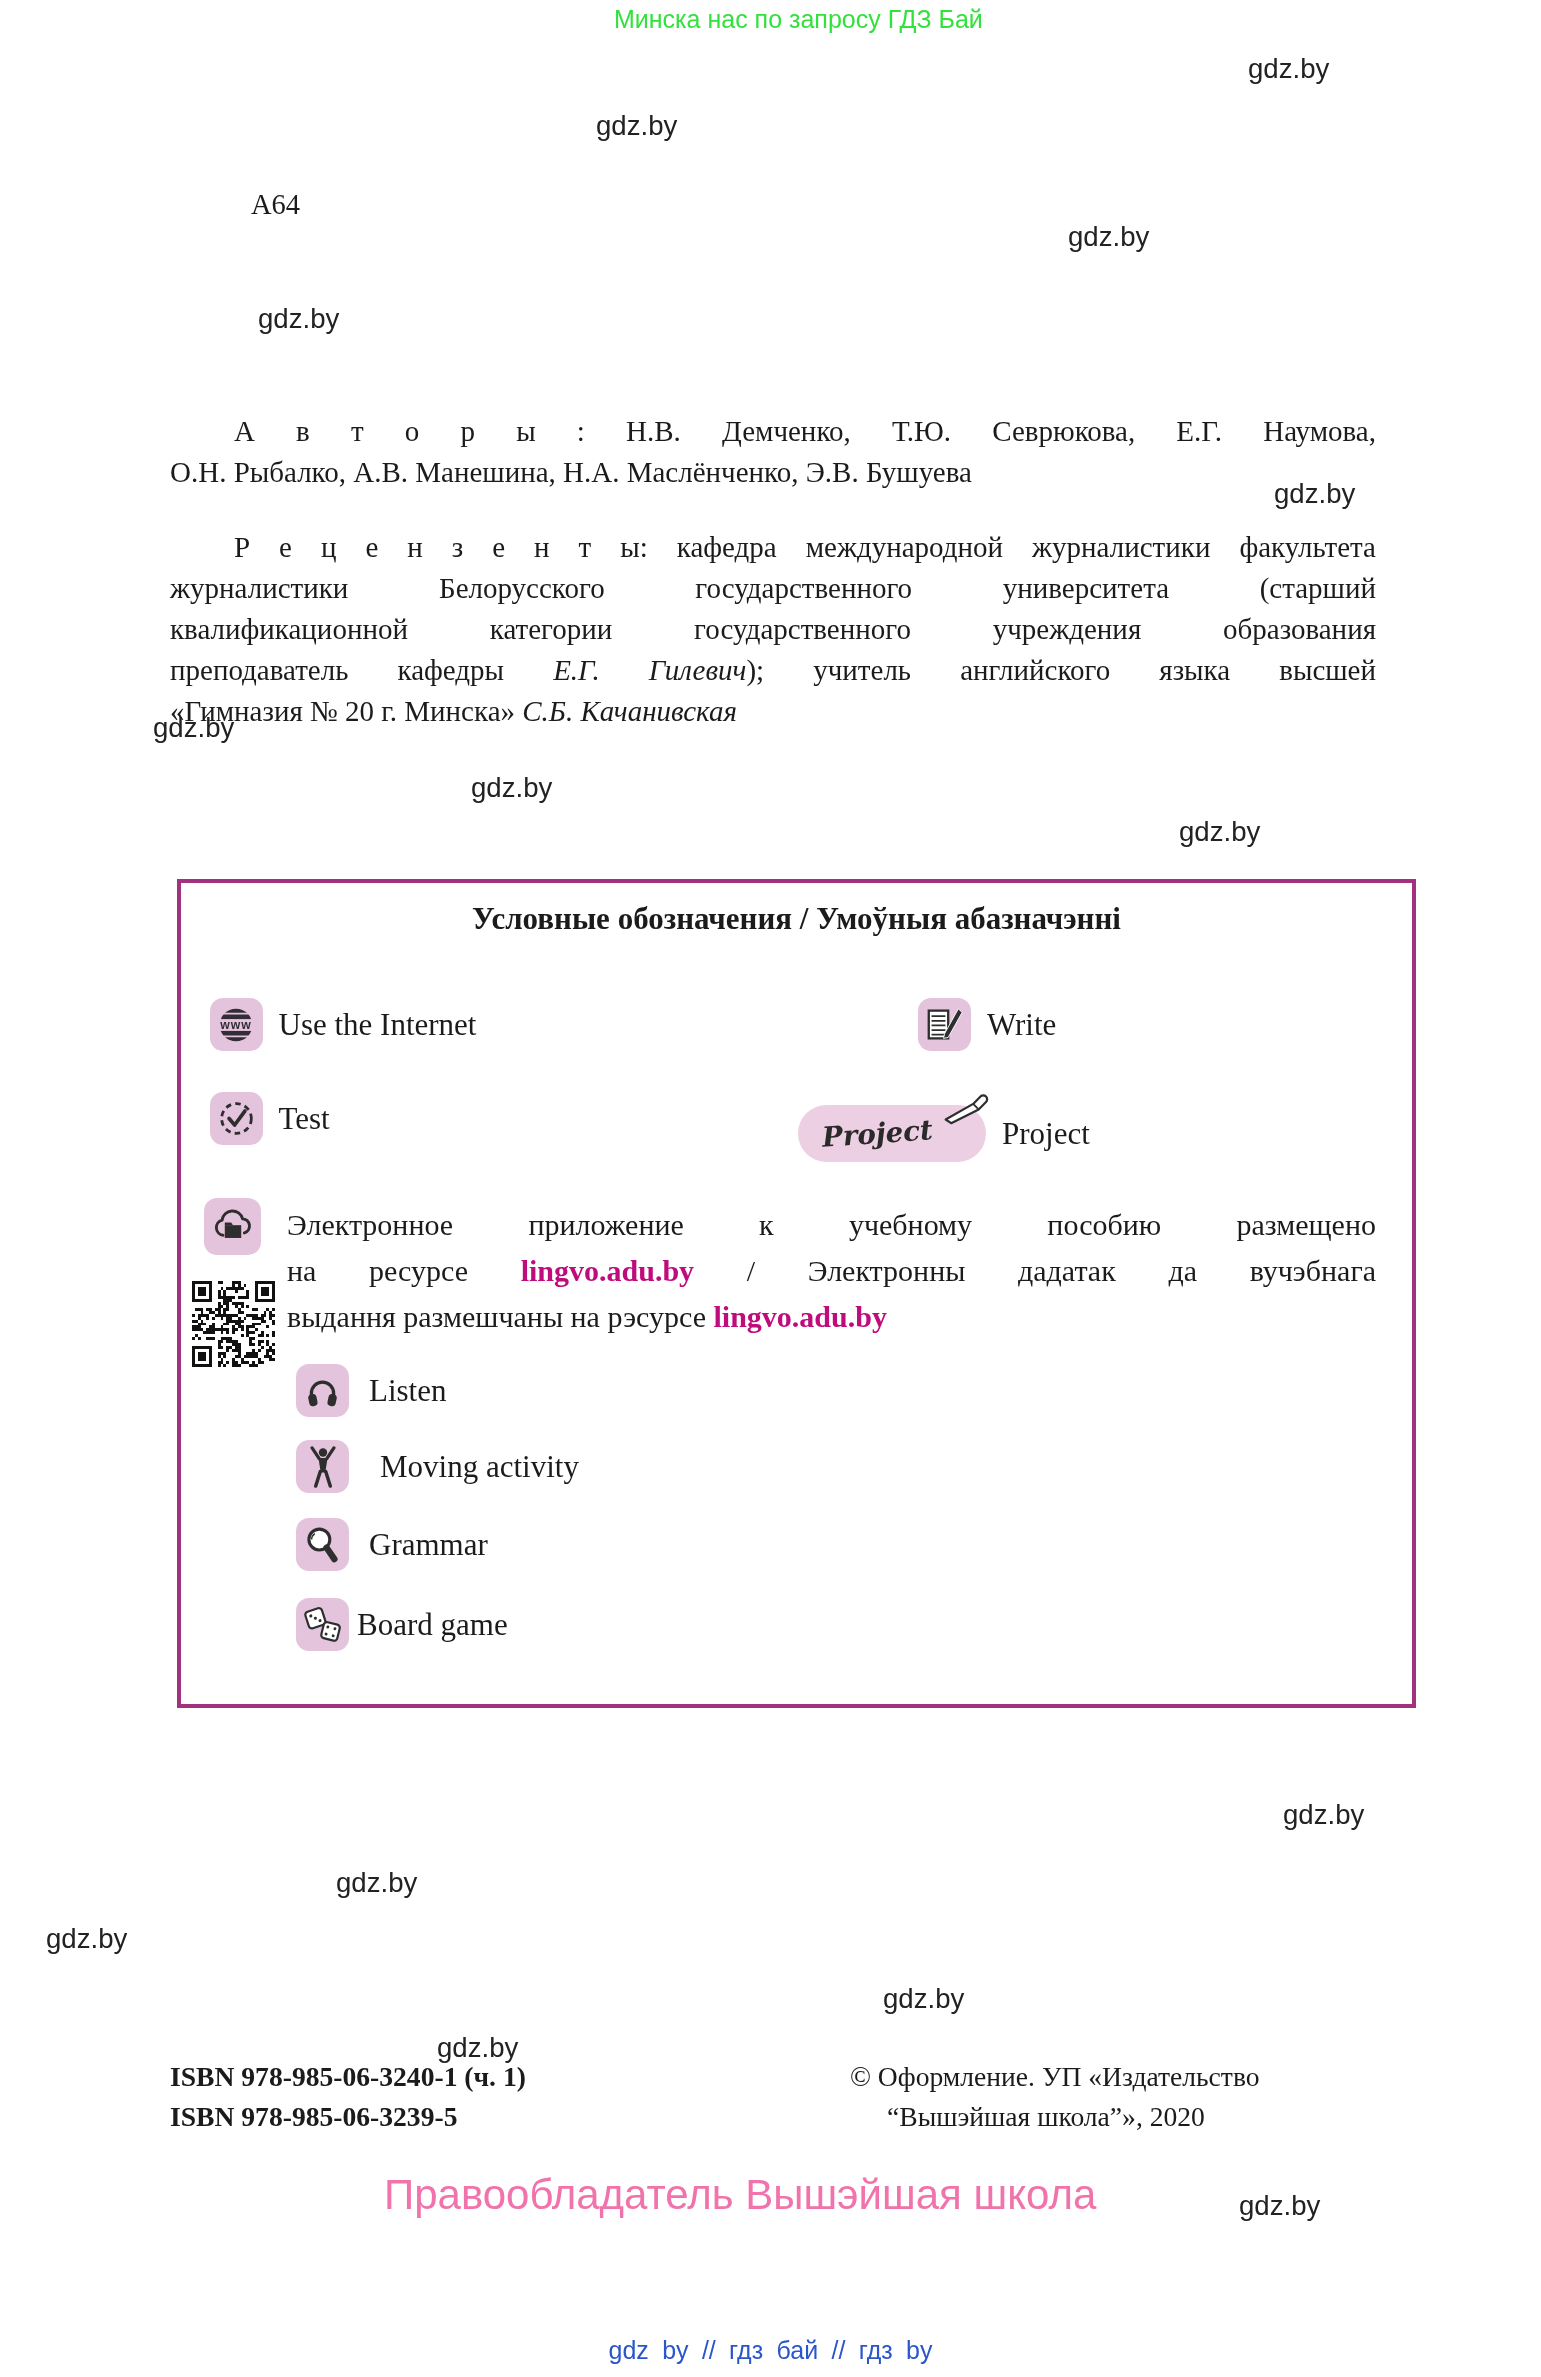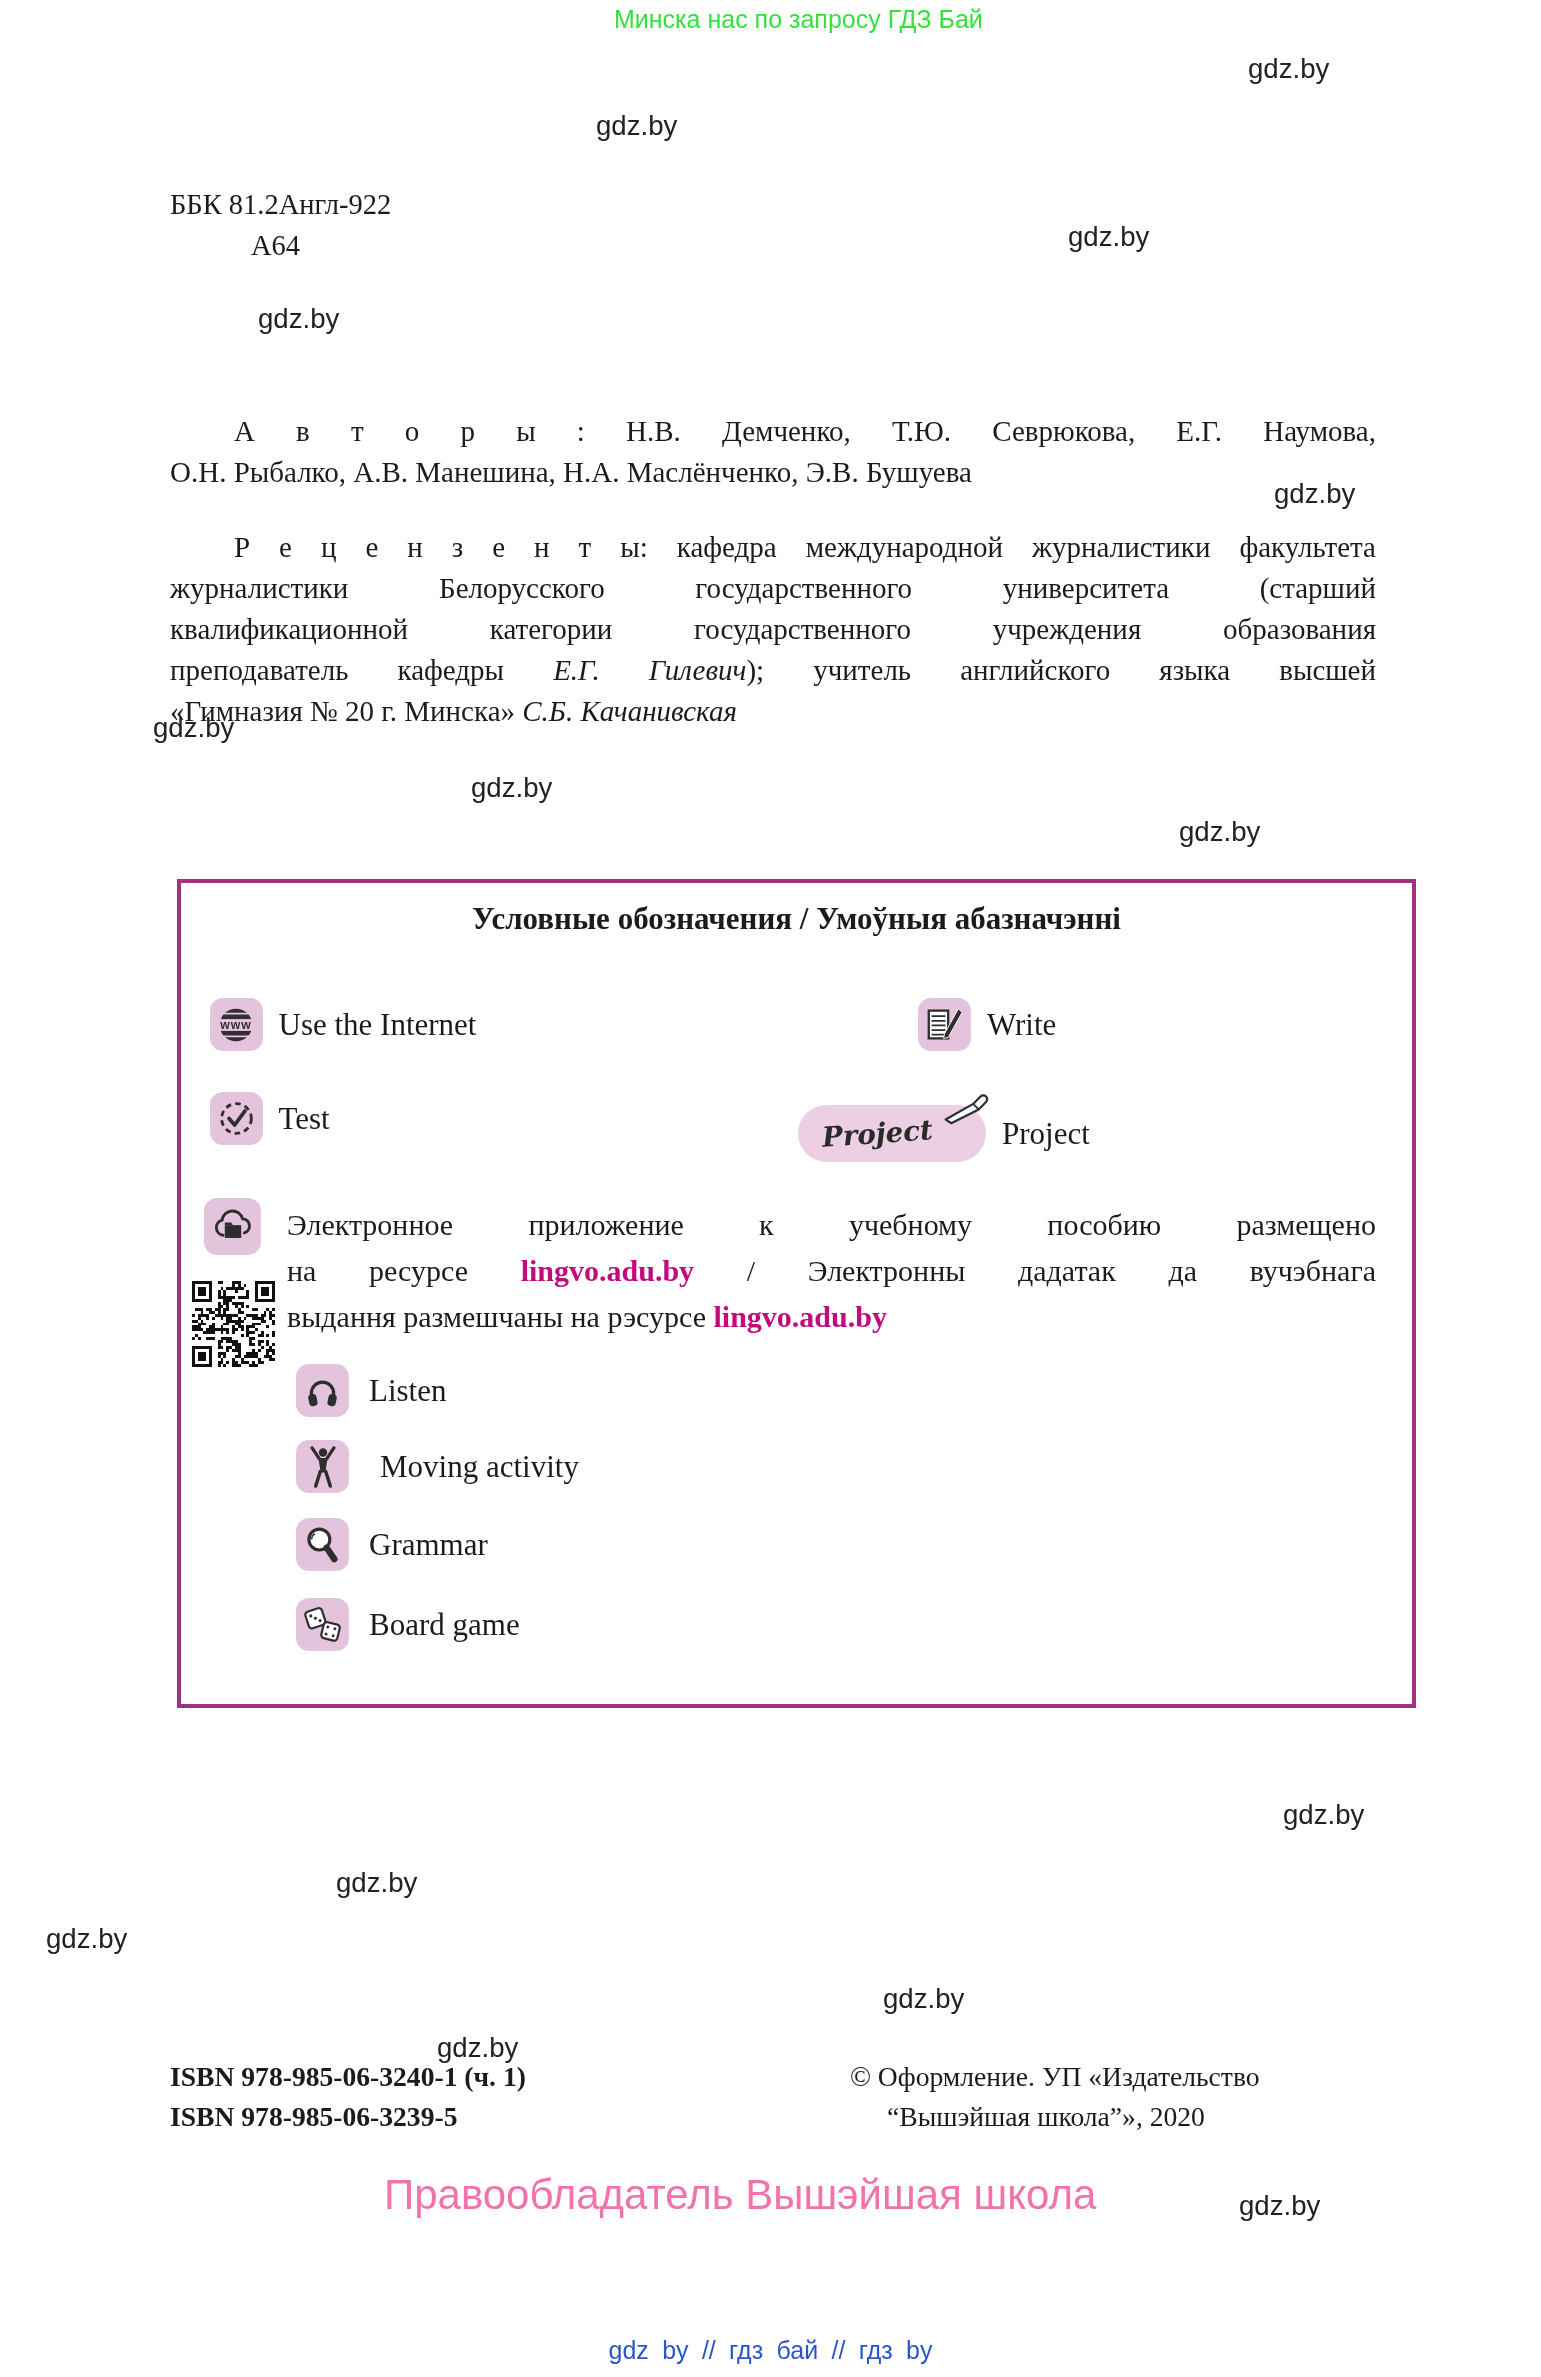--- a/index.html
+++ b/index.html
@@ -83,21 +83,20 @@
 <span class="wm" style="left:208px;top:1455px">gdz.by</span>
 <span class="wm" style="left:929px;top:1620px">gdz.by</span>
 <span class="wm" style="left:1283px;top:1799px">gdz.by</span>
 <span class="wm" style="left:336px;top:1867px">gdz.by</span>
 <span class="wm" style="left:46px;top:1923px">gdz.by</span>
 <span class="wm" style="left:883px;top:1983px">gdz.by</span>
 <span class="wm" style="left:437px;top:2032px">gdz.by</span>
 <span class="wm" style="left:1239px;top:2190px">gdz.by</span>
 
 <div class="biblio">
-  <div>ББК 81.2Англ-922</div>
   <div class="shift">А64</div>
 </div>
 
 <div class="textblock authors">
   <div class="just indent">А в т о р ы :  Н.В. Демченко,  Т.Ю. Севрюкова,  Е.Г. Наумова,</div>
   <div>О.Н. Рыбалко, А.В. Манешина, Н.А. Маслёнченко, Э.В. Бушуева</div>
 </div>
 
 <div class="textblock reviewers">
   <div class="just indent">Р е ц е н з е н т ы: кафедра международной журналистики факультета</div>
@@ -485,21 +484,21 @@
     <div class="ic">
       <svg width="40" height="40" viewBox="0 0 44 44">
         <circle cx="18" cy="16" r="11.5" fill="#fff" stroke="#2e2e2e" stroke-width="3.4"></circle>
         <path d="M13 9.5 a8 8 0 0 0 -3.5 6.5" stroke="#2e2e2e" stroke-width="1.6" fill="none"></path>
         <path d="M26 25 L34.5 37.5" stroke="#2e2e2e" stroke-width="7" stroke-linecap="round"></path>
       </svg>
     </div>
     <span class="lbl">Grammar</span>
   </div>
 
-  <div class="legend-item" style="left:115px;top:715px;gap:20px">
+  <div class="legend-item" style="left:115px;top:715px;gap:8px">
     <div class="ic">
       <svg width="42" height="42" viewBox="0 0 46 46">
         <g transform="rotate(-18 15 15)">
           <rect x="5" y="6" width="19" height="19" rx="3.5" fill="#fff" stroke="#2e2e2e" stroke-width="2.4"></rect>
           <circle cx="10.5" cy="11.5" r="1.7" fill="#2e2e2e"></circle>
             <circle cx="14.5" cy="15.5" r="1.7" fill="#2e2e2e"></circle>
             <circle cx="18.5" cy="19.5" r="1.7" fill="#2e2e2e"></circle>
         </g>
         <g transform="rotate(14 31 31)">
           <rect x="22" y="21" width="18" height="18" rx="3.5" fill="#fff" stroke="#2e2e2e" stroke-width="2.4"></rect>

